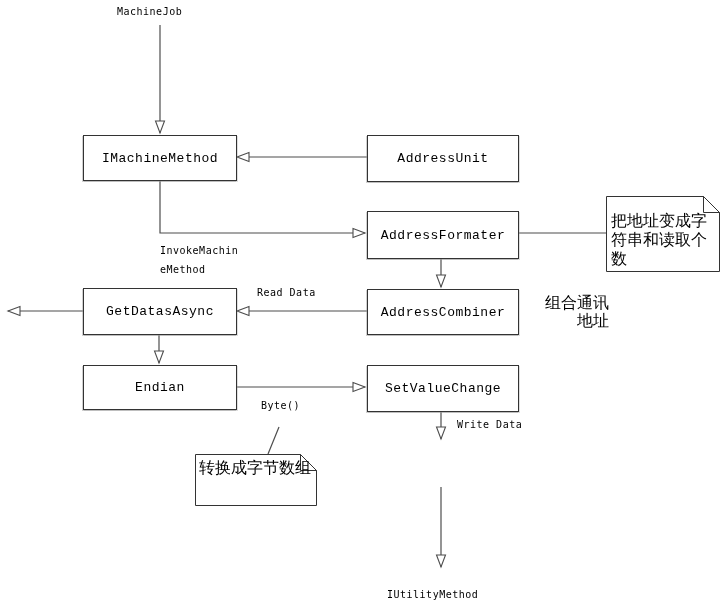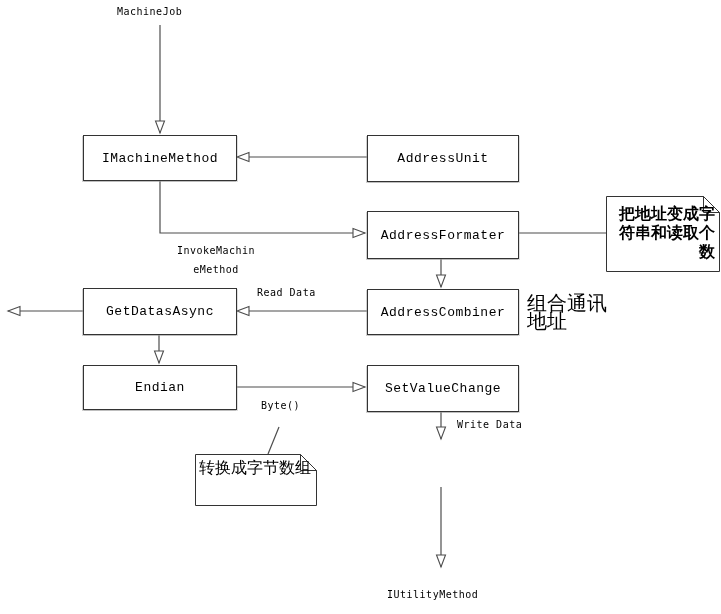--- a/index.html
+++ b/index.html
@@ -27,28 +27,28 @@
   }
   .note{position:absolute;z-index:2;}
   .note-shape{position:absolute;left:0;top:0;}
   .nfill{fill:#ffffff;stroke:var(--box-border);stroke-width:1;}
   .nfold{fill:#ffffff;stroke:var(--box-border);stroke-width:1;}
   .note-text{
     position:absolute;z-index:3;
     font-family:"Liberation Sans","DejaVu Sans",sans-serif;
     font-size:16px;line-height:19px;word-break:break-all;
   }
-  .note-text.fmt{left:5px;top:8px;right:5px;text-align:right;font-weight:bold;}
+  .note-text.fmt{left:5px;top:15px;right:5px;text-align:left;}
   .note-text.cnv{left:4px;top:4px;right:4px;text-align:left;}
   .lbl{position:absolute;z-index:2;font-size:10px;letter-spacing:0.5px;white-space:pre;}
-  .lbl.two{line-height:19px;text-align:center;white-space:normal;}
+  .lbl.two{line-height:19px;text-align:left;white-space:normal;}
   .lbl-cn{
-    position:absolute;z-index:2;text-align:left;
+    position:absolute;z-index:2;text-align:right;
     font-family:"Liberation Sans","DejaVu Sans",sans-serif;
-    font-size:20px;line-height:18px;
+    font-size:16px;line-height:18px;
   }
   .lbl span{display:block;}
 </style>
 </head>
 <body>
 
 <div class="canvas">
 
   <svg class="connectors" width="721" height="614">
     <defs>

